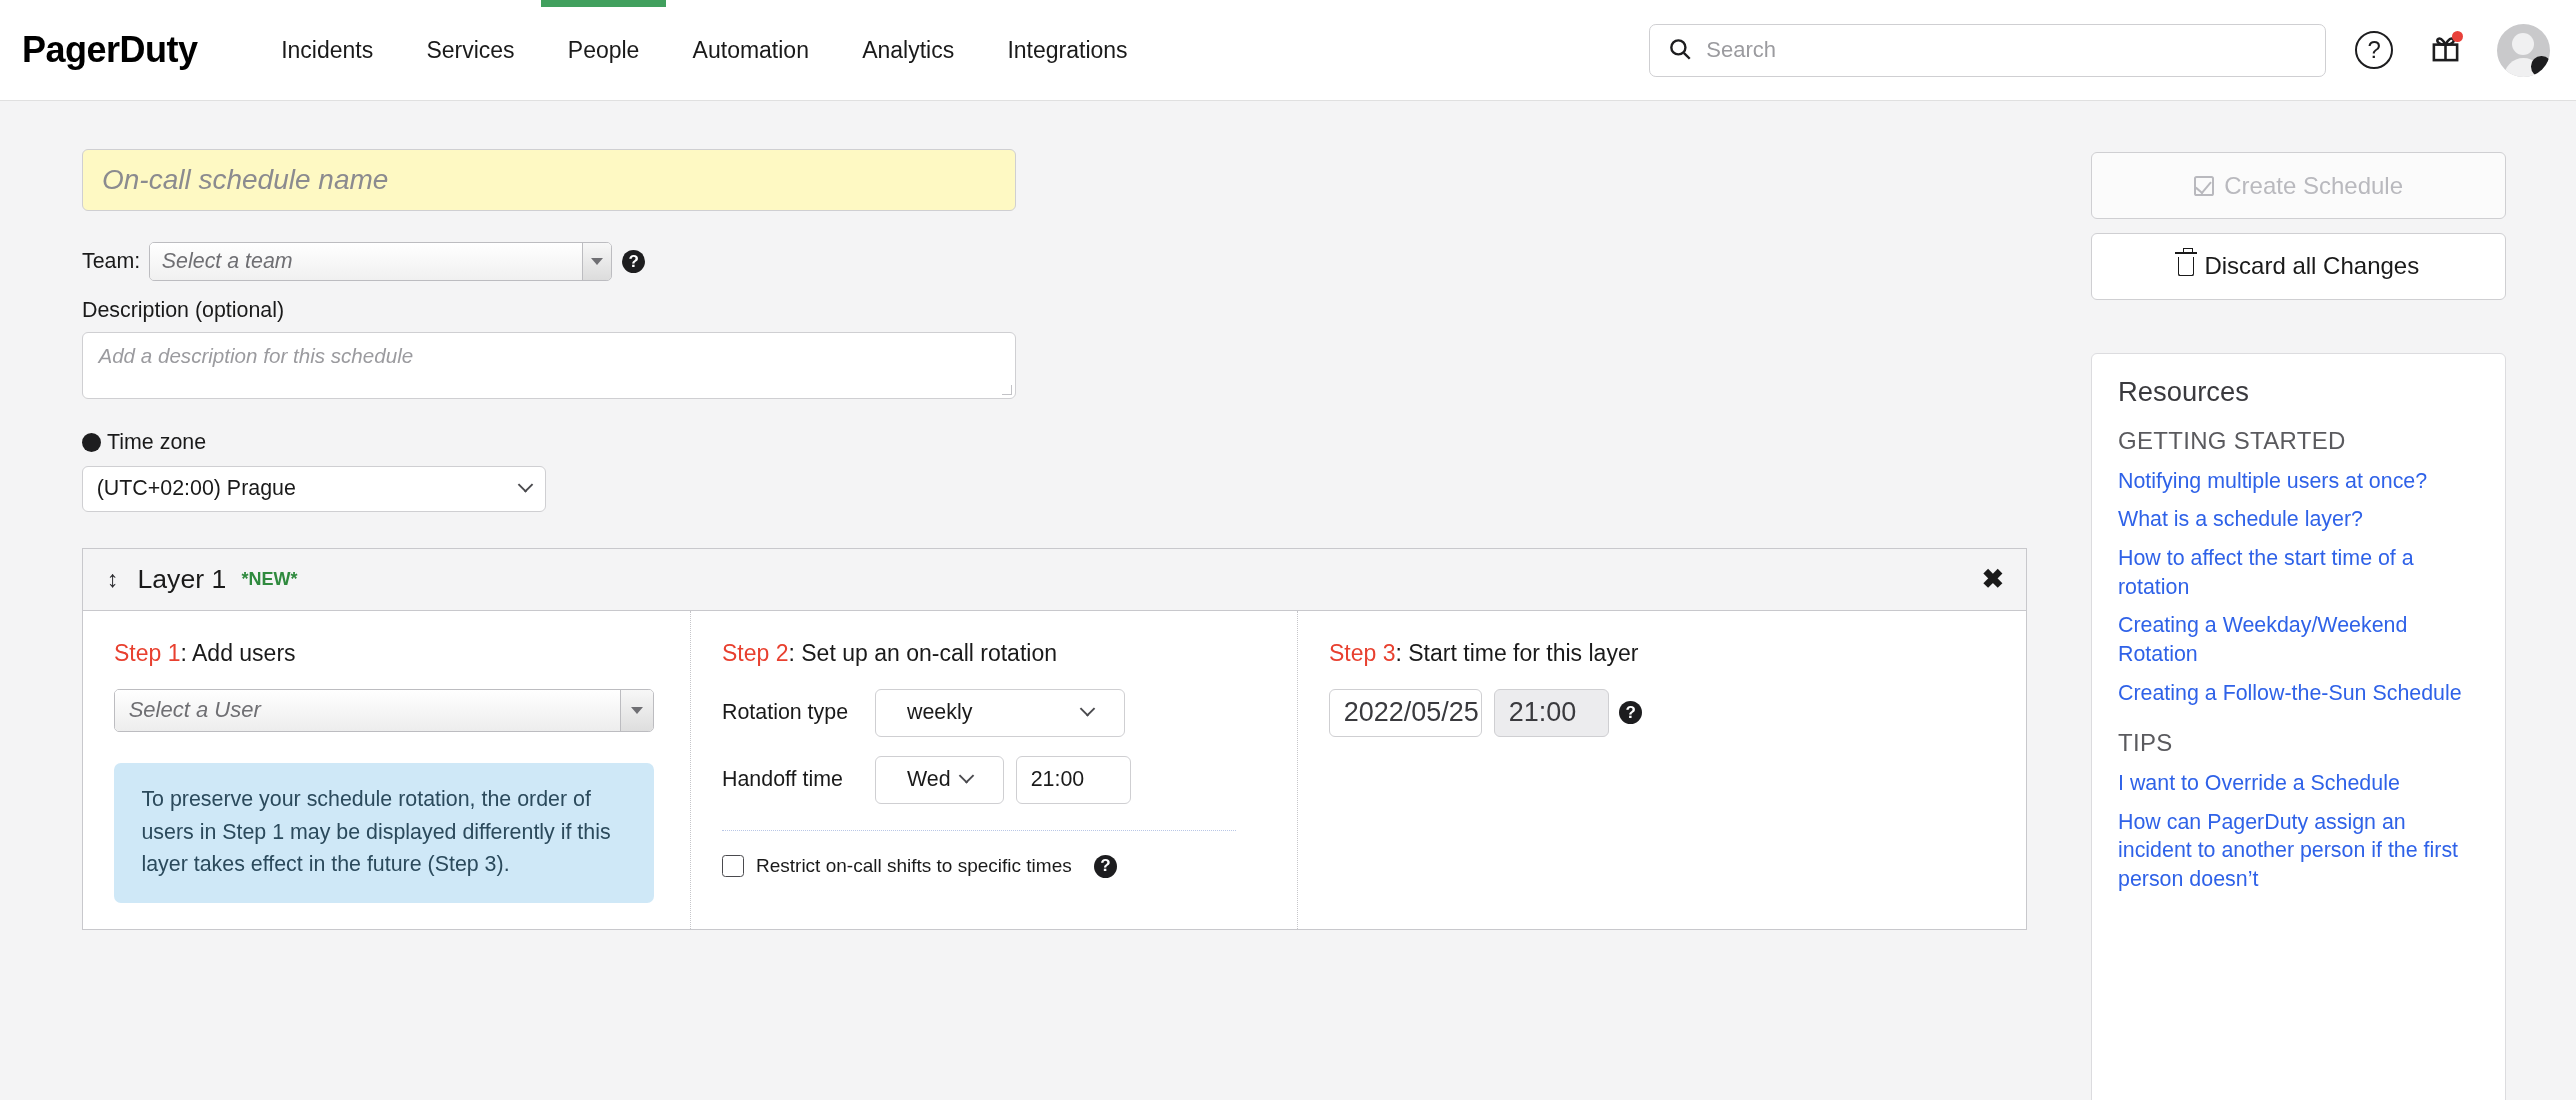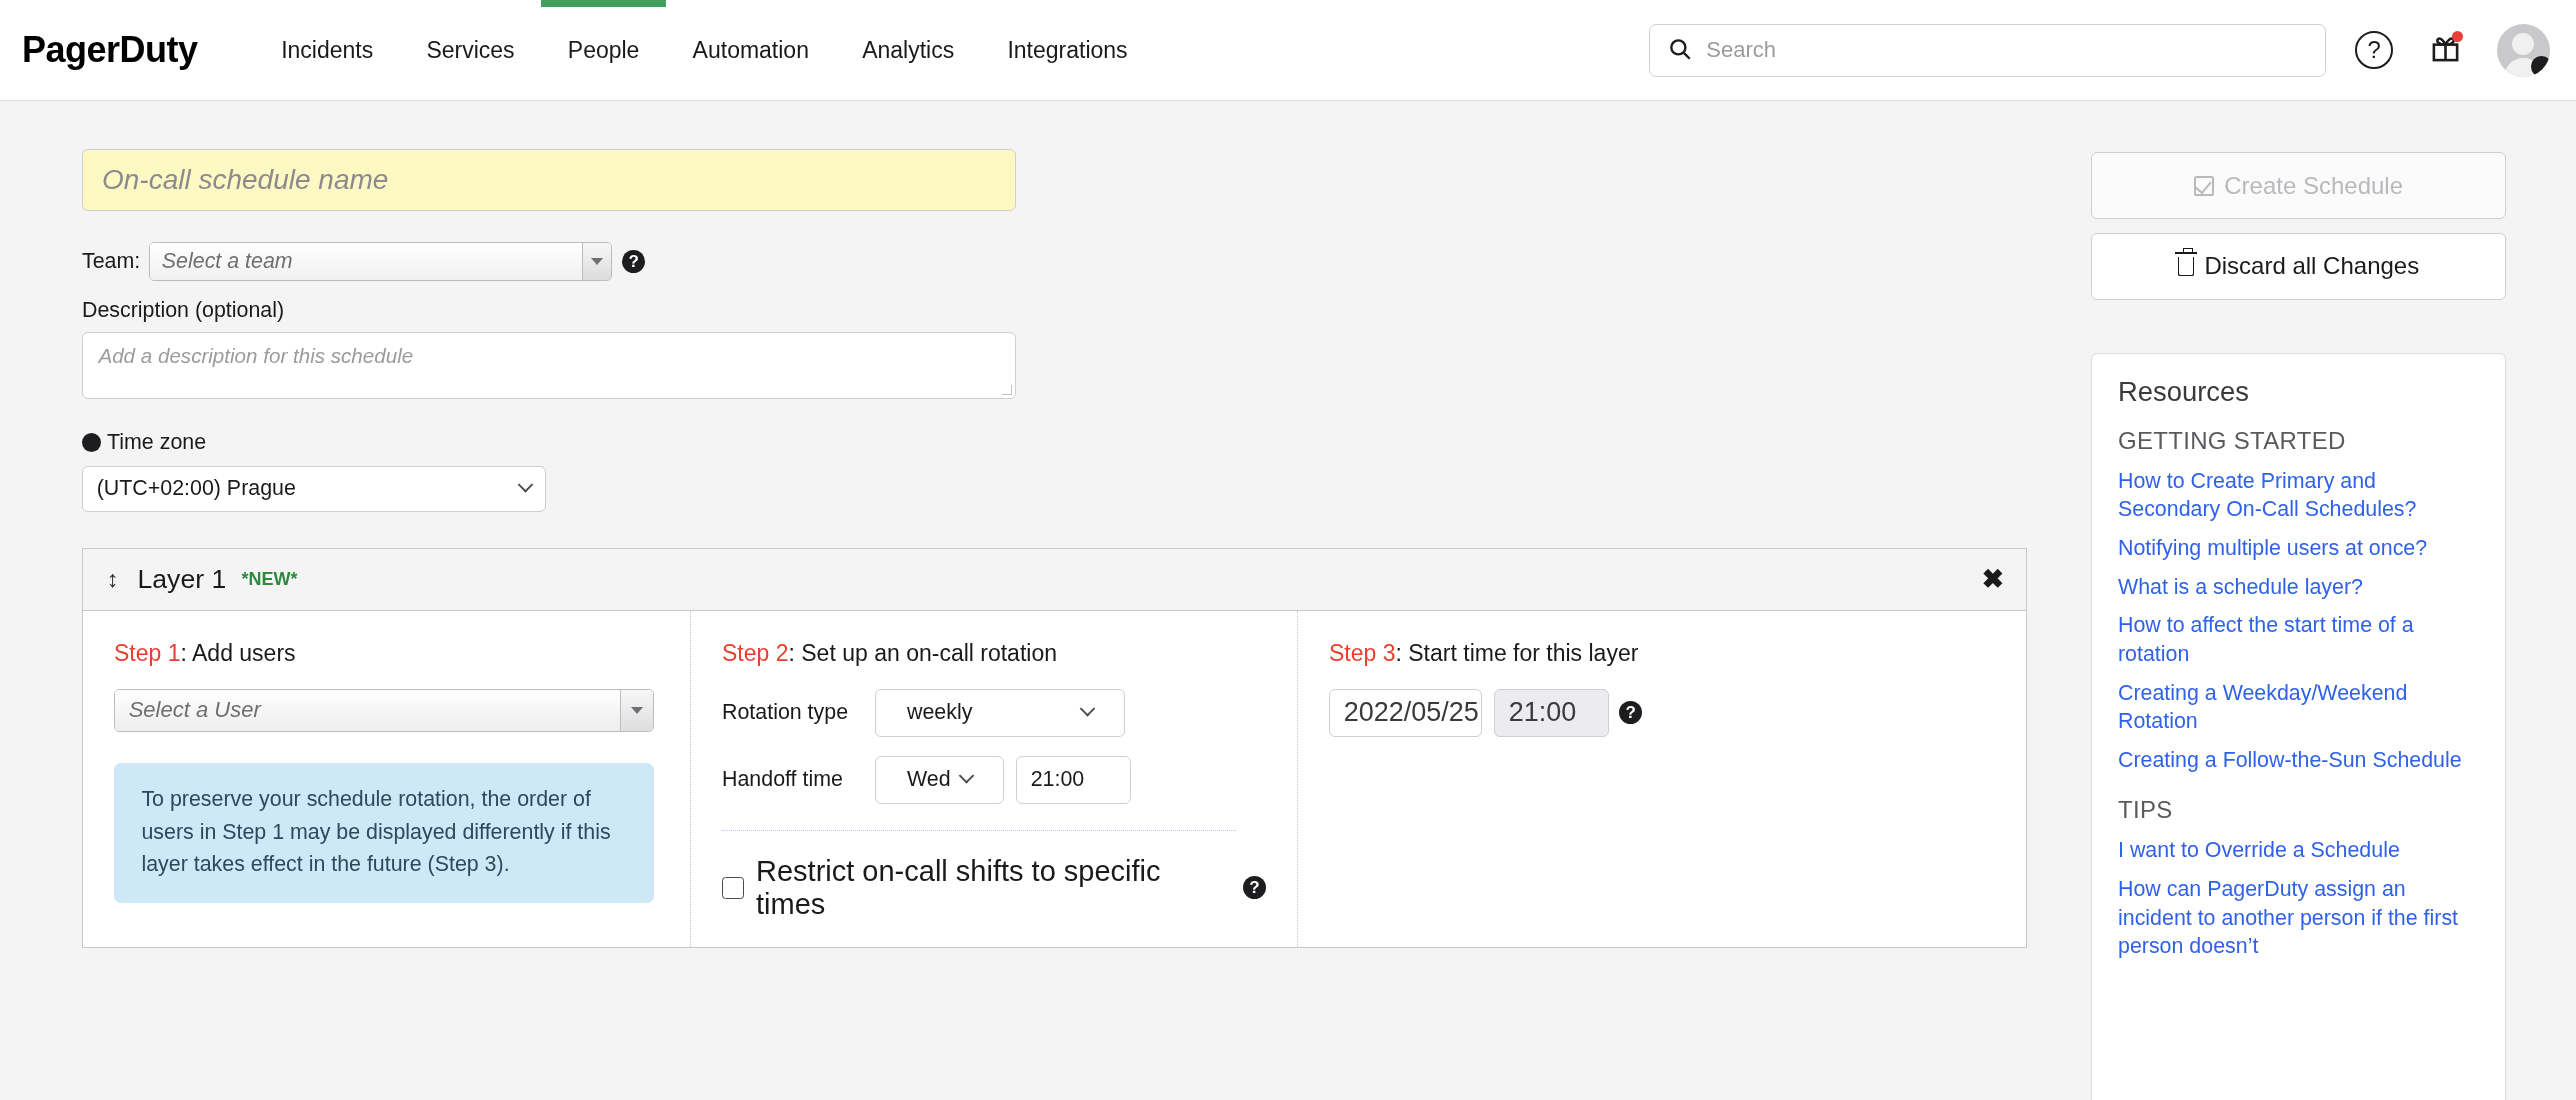--- a/index.html
+++ b/index.html
@@ -312,21 +312,21 @@
   .dotted-sep {
     width: 514px; margin: 26px 0 24px 0;
     border-top: 1.7px dotted #b9c7e6;
   }
   .check-row { display: flex; align-items: center; gap: 12px; }
   .checkbox {
     width: 22px; height: 22px;
     border: 1.7px solid #4a4a4e; border-radius: 3.4px;
     background: #fff; cursor: pointer; flex: none;
   }
-  .check-label { font-size: 29px; color: #1a1a1a; }
+  .check-label { font-size: 19px; color: #1a1a1a; }
 
   .date-row { display: flex; align-items: center; }
   .date-field {
     height: 48px; width: 153px;
     border: 0.9px solid #cfcfd2; border-radius: 6px;
     background: #fff; display: flex; align-items: center;
     padding: 0 13.7px; cursor: text;
   }
   .time-field {
     height: 48px; width: 115px;
@@ -577,21 +577,20 @@
       <span>Create Schedule</span>
     </div>
     <div class="sbtn normal">
       <span class="trash"></span>
       <span>Discard all Changes</span>
     </div>
 
     <div class="res-card">
       <div class="res-title">Resources</div>
       <div class="res-sec">GETTING STARTED</div>
-      <a class="res-link">How to Create Primary and Secondary On-Call Schedules?</a>
       <a class="res-link">Notifying multiple users at once?</a>
       <a class="res-link">What is a schedule layer?</a>
       <a class="res-link">How to affect the start time of a rotation</a>
       <a class="res-link">Creating a Weekday/Weekend Rotation</a>
       <a class="res-link">Creating a Follow-the-Sun Schedule</a>
       <div class="res-sec tips">TIPS</div>
       <a class="res-link">I want to Override a Schedule</a>
       <a class="res-link">How can PagerDuty assign an incident to another person if the first person doesn’t</a>
     </div>
   </div>

